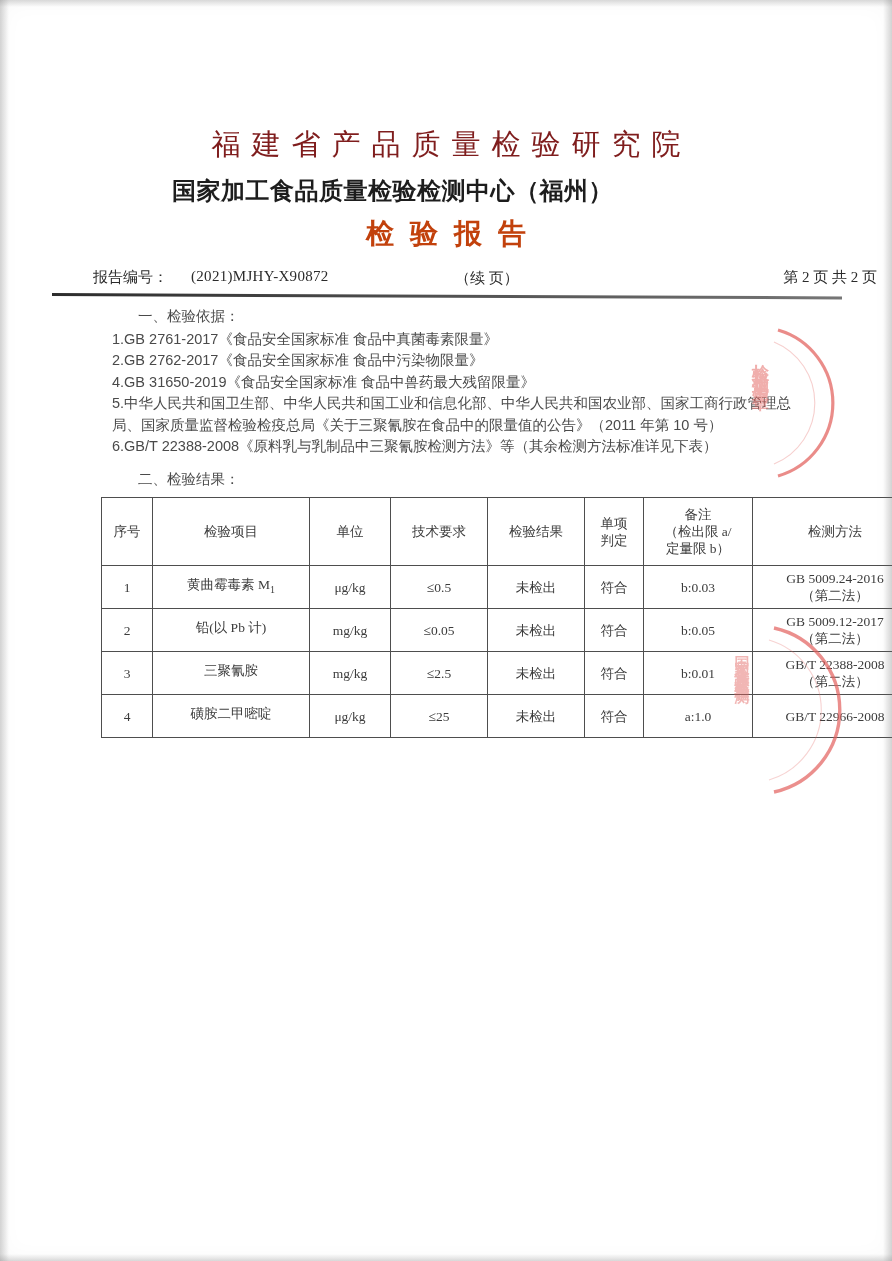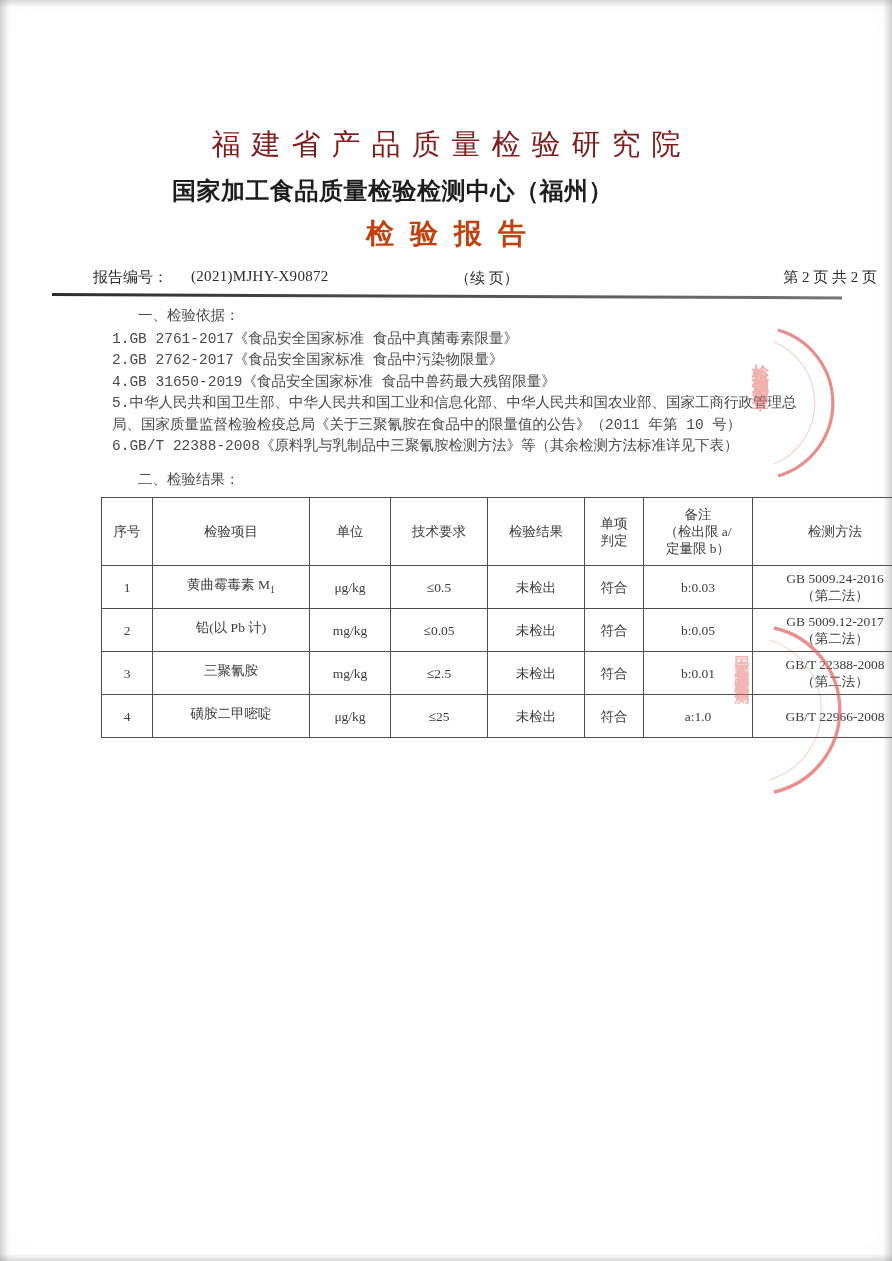--- a/index.html
+++ b/index.html
@@ -117,21 +117,21 @@
   }
 
   
   .basis {
     position: absolute;
     left: 112px; top: 306px;
     width: 700px;
     color: #4a4a4a;
     font-size: 14.5px;
     line-height: 21.5px;
-    font-family: Liberation Mono, monospace;
+    font-family: Liberation Sans, sans-serif;
   }
   .basis-heading { margin-left: 26px; margin-bottom: 1px; }
   .basis-item { white-space: normal; }
   .basis-item.wrap { width: 688px; }
 
   .results-heading {
     position: absolute;
     left: 138px; top: 470px;
     color: #4a4a4a;
     font-size: 14.5px;

